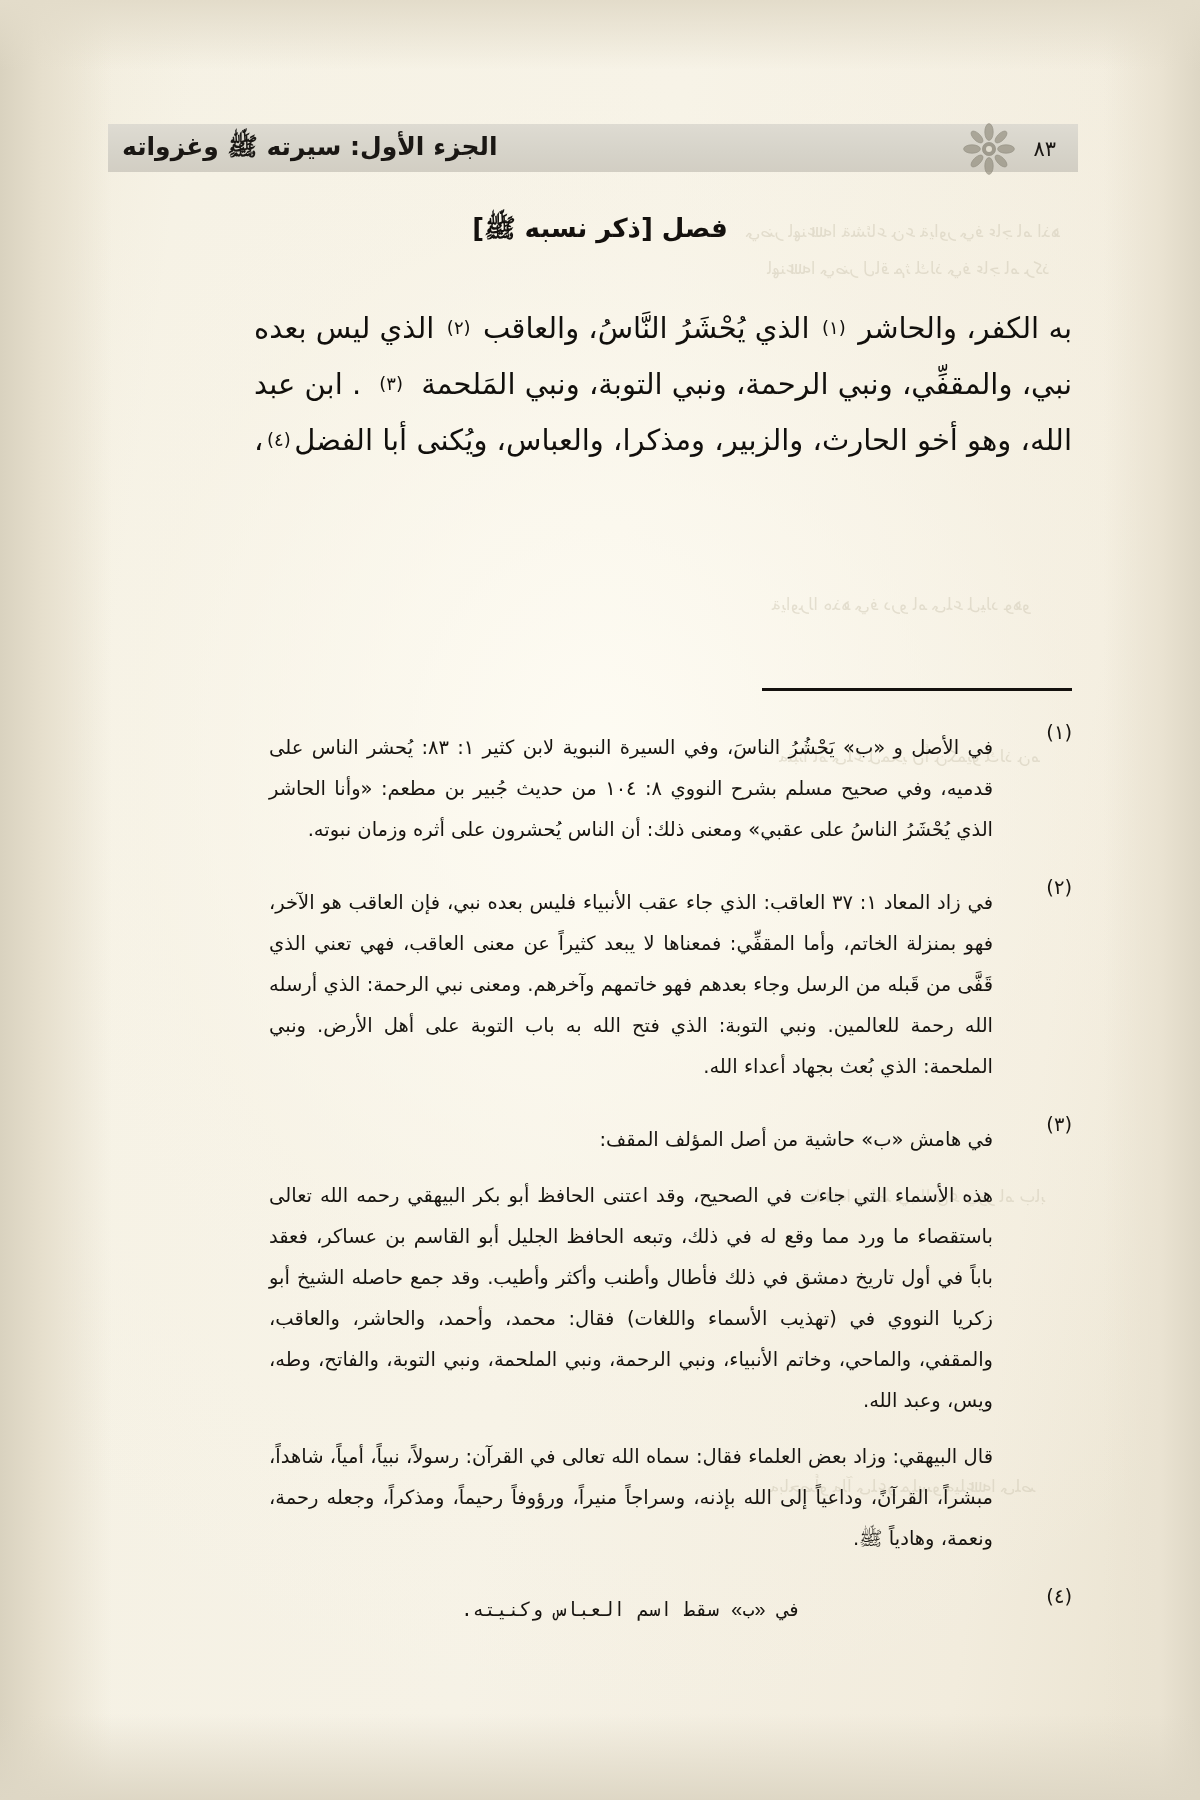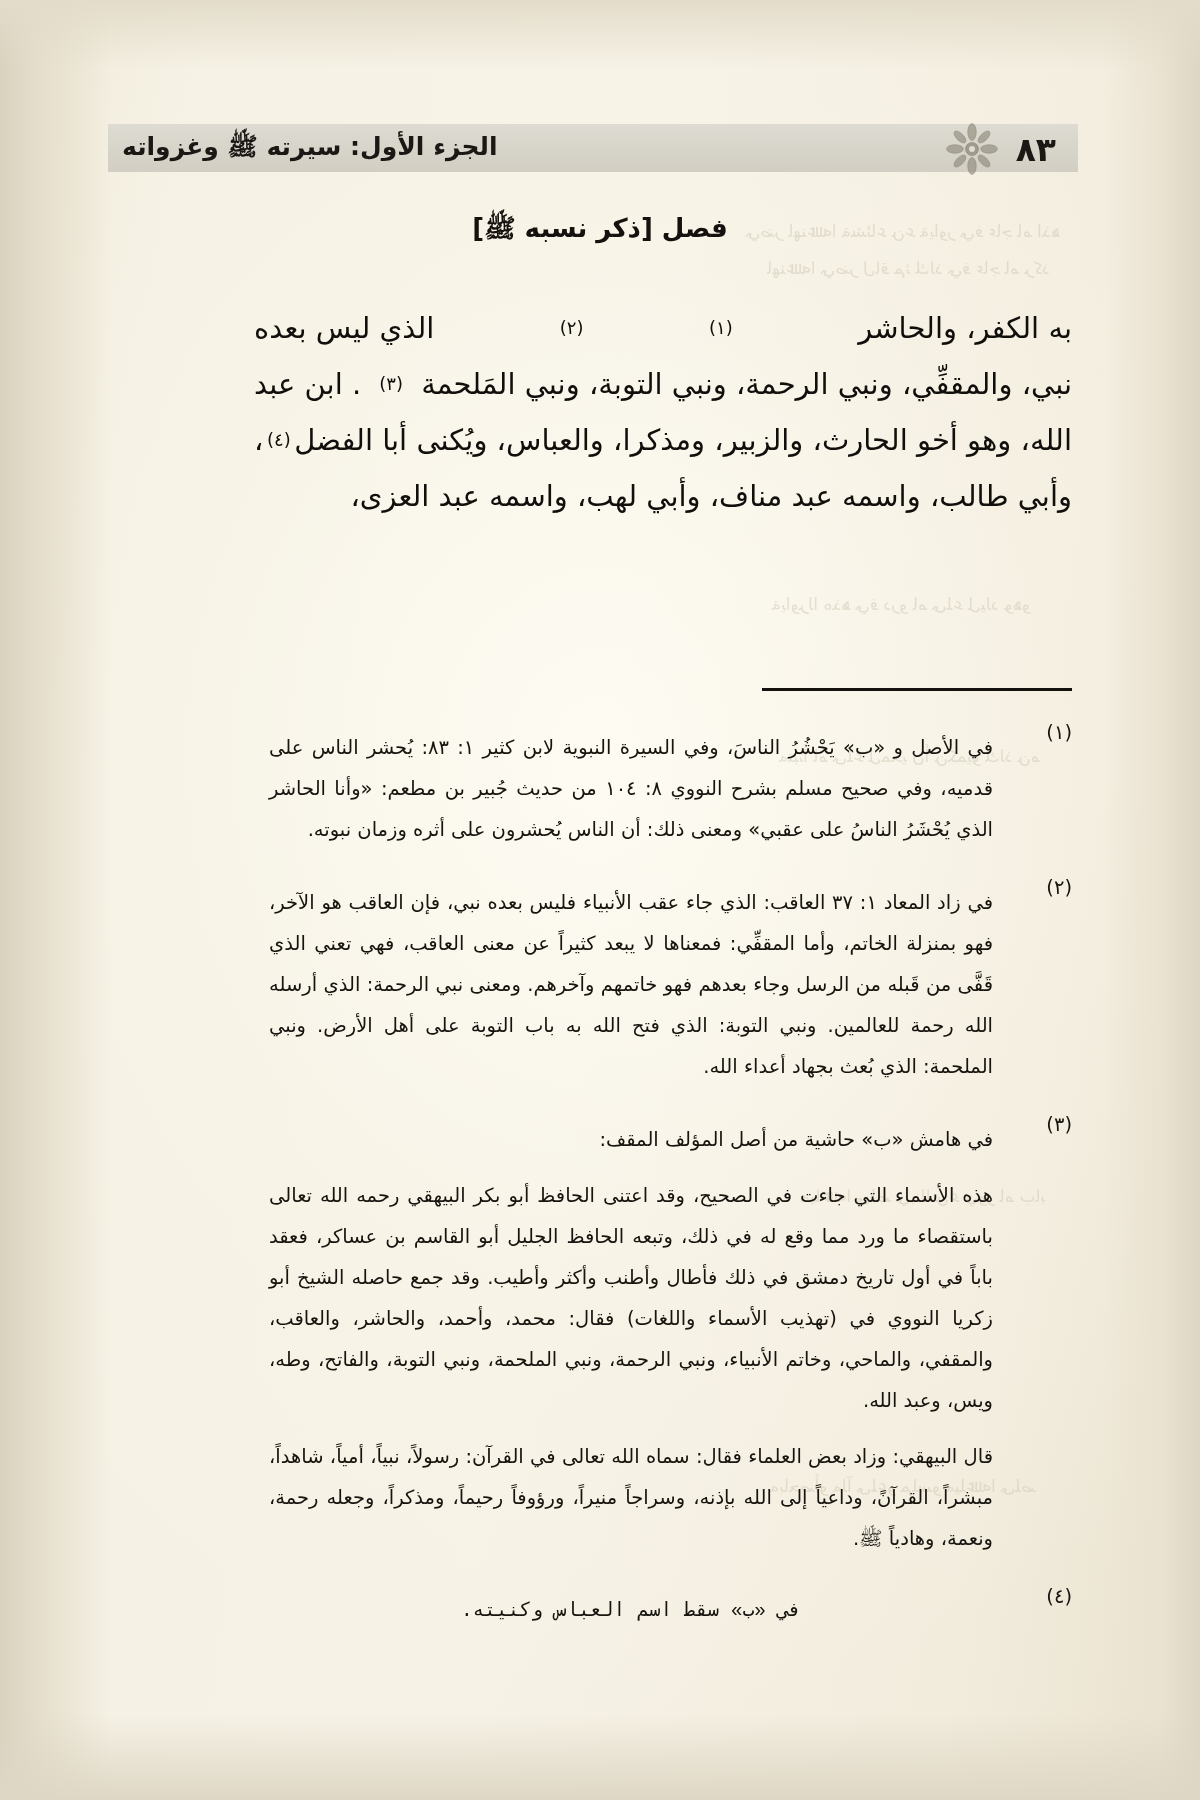--- a/index.html
+++ b/index.html
@@ -94,22 +94,22 @@
     padding-left: 14px;
   }
   .header-left {
     display: flex;
     flex-direction: row;
     align-items: center;
     gap: 18px;
     padding-right: 22px;
   }
   .page-number {
-    font-size: 33px;
-    font-weight: 700;
+    font-size: 21px;
+    font-weight: 400;
     color: #1a1714;
   }
   .rosette {
     width: 52px;
     height: 52px;
     flex: 0 0 auto;
     opacity: .62;
   }
 
   
@@ -235,39 +235,37 @@
   </div>
 
   <div class="section-heading">فصل [ذكر نسبه ﷺ]</div>
 
   <div class="body-block">
 
 
     <div class="body-line justify">
       <span>به الكفر، والحاشر</span>
       <span style="font-size:18px; align-self:flex-start;">(١)</span>
+      <span>الذي يُحْشَرُ النَّاسُ، والعاقب</span>
       <span style="font-size:18px; align-self:flex-start;">(٢)</span>
       <span>الذي ليس بعده</span>
     </div>
 
     <div class="body-line justify">
       <span>نبي، والمقفِّي، ونبي الرحمة، ونبي التوبة، ونبي المَلحمة</span>
       <span style="font-size:18px; align-self:flex-start;">(٣)</span>
       <span>. ابن عبد</span>
     </div>
 
     <div class="body-line justify">
       <span>الله، وهو أخو الحارث، والزبير، ومذكرا، والعباس، ويُكنى أبا الفضل</span>
       <span style="font-size:18px; align-self:flex-start;">(٤)</span>
       <span>،</span>
     </div>
 
-    <div class="body-line justify">
-      <span>وأبي طالب، واسمه عبد مناف، وأبي لهب، واسمه عبد العزى،</span>
-    </div>
 
   </div>
 
   <div class="fn-rule"></div>
 
   <div class="footnotes">
 
     <div class="fn">
       <div class="fn-marker">(١)</div>
       <div class="fn-body">

